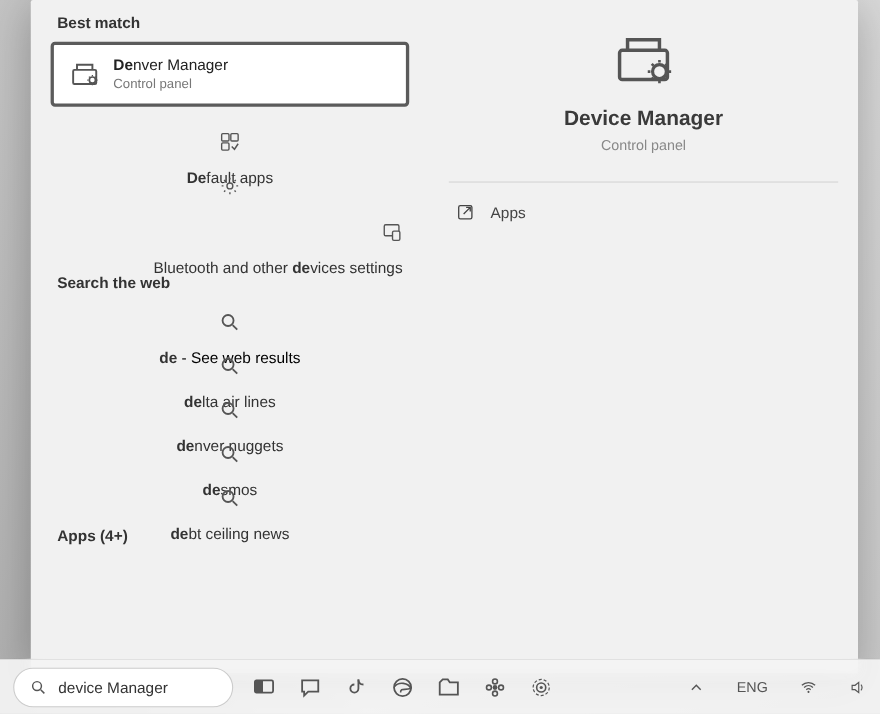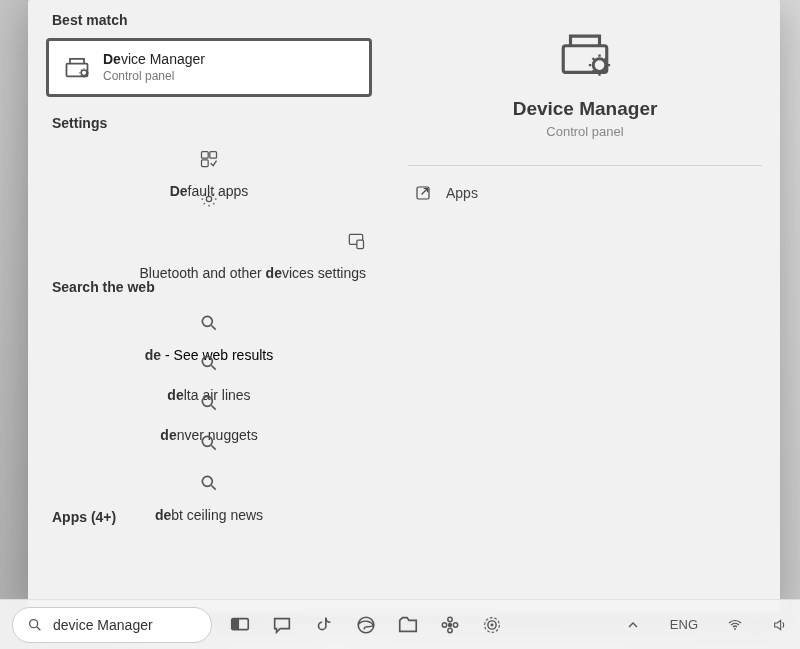--- a/index.html
+++ b/index.html
@@ -48,26 +48,25 @@
       <div class="section-head">Best match</div>
 
       <div class="best-match">
         <svg class="bm-icon" viewBox="0 0 24 24">
             <rect x="3" y="9" width="18" height="11" rx="1" fill="none" stroke="currentColor" stroke-width="1.5"></rect>
             <path d="M6 9 L6 5 L18 5 L18 9" fill="none" stroke="currentColor" stroke-width="1.5"></path>
             <circle cx="18" cy="17" r="2.4" fill="none" stroke="currentColor" stroke-width="1.3"></circle>
             <path d="M18 14v-1M18 21v-1M15 17h-1M22 17h-1M16 15l-.7-.7M20 19l.7.7M16 19l-.7.7M20 15l.7-.7" stroke="currentColor" stroke-width="1"></path>
           </svg>
         <div class="bm-text">
-          <div class="bm-title"><b>De</b><span>vice Manager</span></div>
+          <div class="bm-title"><b>De</b><span>nver Manager</span></div>
           <div class="bm-sub">Control panel</div>
         </div>
       </div>
 
-      <div class="section-head">Settings</div>
 
       <div class="list-item">
         <svg class="li-icon" viewBox="0 0 24 24">
             <rect x="3" y="3" width="8" height="8" rx="1.2" fill="none" stroke="currentColor" stroke-width="1.5"></rect>
             <rect x="13" y="3" width="8" height="8" rx="1.2" fill="none" stroke="currentColor" stroke-width="1.5"></rect>
             <rect x="3" y="13" width="8" height="8" rx="1.2" fill="none" stroke="currentColor" stroke-width="1.5"></rect>
             <path d="M14 17l3 3 4-6" fill="none" stroke="currentColor" stroke-width="1.6"></path>
           </svg>
         <div class="li-label"><span></span><b>De</b><span>fault apps</span></div>
         <svg class="chevron" viewBox="0 0 24 24">
@@ -126,20 +125,21 @@
         <div class="li-label"><b>de</b><span>nver nuggets</span></div>
         <svg class="chevron" viewBox="0 0 24 24">
             <path d="M9 6l6 6-6 6" fill="none" stroke="currentColor" stroke-width="2"></path>
           </svg>
       </div>
       <div class="list-item">
         <svg class="li-icon" viewBox="0 0 24 24">
             <circle cx="10" cy="10" r="6" fill="none" stroke="currentColor" stroke-width="2"></circle>
             <path d="M15 15l5 5" stroke="currentColor" stroke-width="2"></path>
           </svg>
+        <div class="li-label"><b>de</b><span>smos</span></div>
         <svg class="chevron" viewBox="0 0 24 24">
             <path d="M9 6l6 6-6 6" fill="none" stroke="currentColor" stroke-width="2"></path>
           </svg>
       </div>
       <div class="list-item">
         <svg class="li-icon" viewBox="0 0 24 24">
             <circle cx="10" cy="10" r="6" fill="none" stroke="currentColor" stroke-width="2"></circle>
             <path d="M15 15l5 5" stroke="currentColor" stroke-width="2"></path>
           </svg>
         <div class="li-label"><b>de</b><span>bt ceiling news</span></div>

